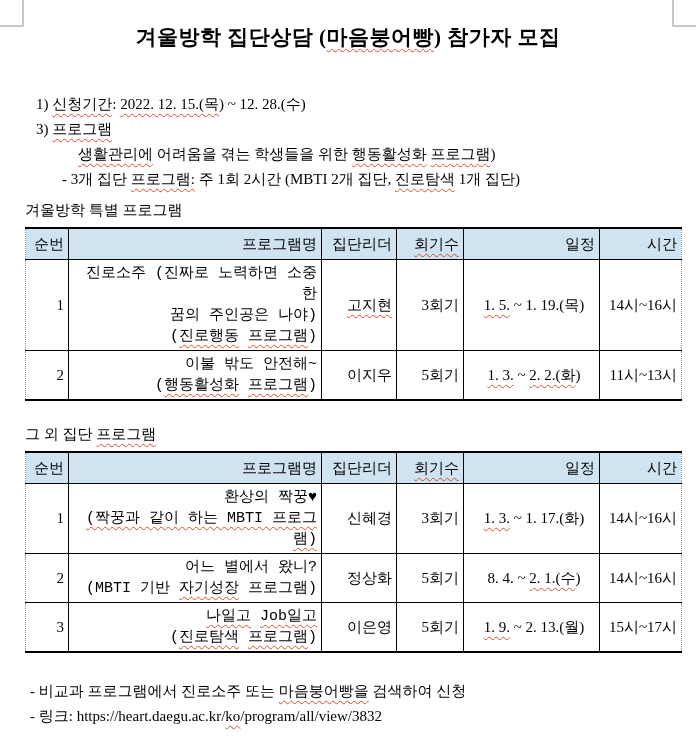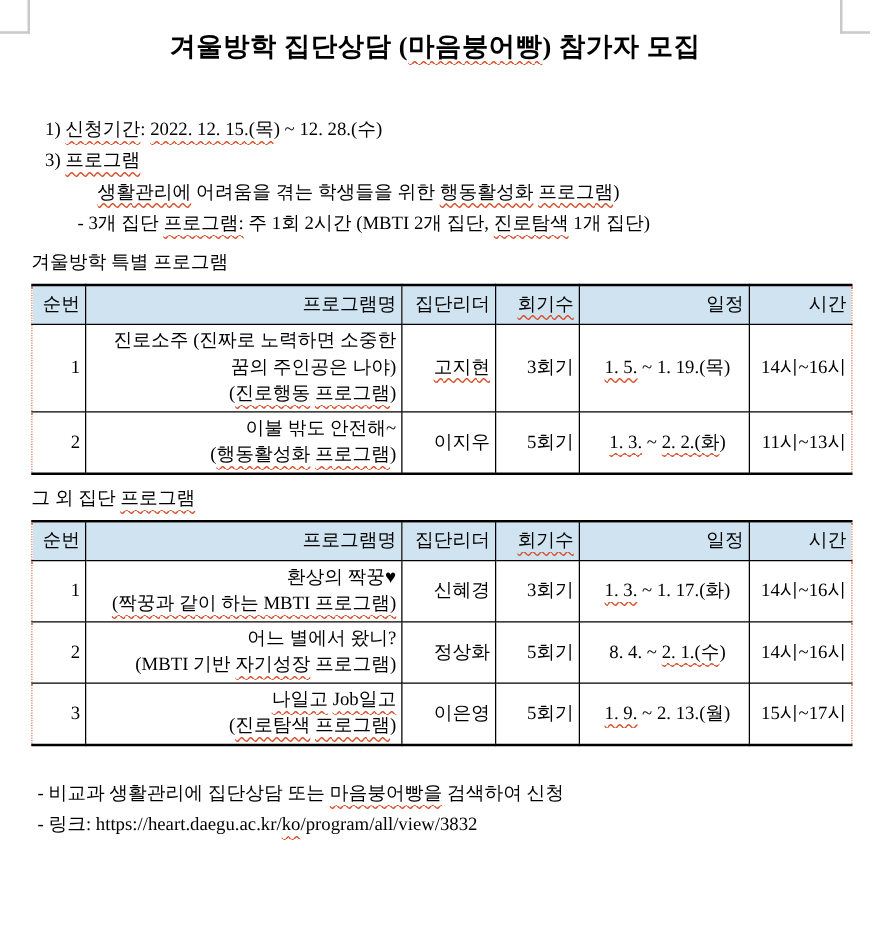--- a/index.html
+++ b/index.html
@@ -22,41 +22,41 @@
     font-size:21px;font-weight:bold;letter-spacing:.5px;
     line-height:30px;
   }
   .intro{margin:40px 0 0 36px;font-size:15px;}
   .intro p{margin:0;line-height:25px;white-space:pre-wrap;}
   .ind1{padding-left:26px;}
   .ind2{padding-left:42px;}
 
   .sec{margin:0 0 0 25px;font-size:15px;font-weight:normal;line-height:20px;}
   .sec1{margin-top:8px;margin-bottom:7px;}
-  .sec2{margin-top:9px;margin-bottom:7px;}
+  .sec2{margin-top:23px;margin-bottom:7px;}
 
   table.doc{
     border-collapse:collapse;
     table-layout:fixed;
     margin-left:25px;
     width:656px;
     font-size:15px;
   }
   table.doc{border-top:2.5px solid #000;border-bottom:2.5px solid #000;}
   .doc th,.doc td{
     border:1px solid #000;
     text-align:right;vertical-align:middle;
     padding:3px 4px;line-height:21px;
     overflow:hidden;
   }
   .doc tr > *:first-child{border-left:1px dotted #e08060;}
   .doc tr > *:last-child{border-right:1px dotted #e08060;}
   .doc th{background:#cfe3f0;height:24px;font-weight:normal;}
   .doc td.schedule{text-align:center;padding-left:9px;}
-  .nl{line-height:21px;}
+  .nl{line-height:21px;font-family:Liberation Mono, monospace;}
 
   .footer{margin:26px 0 0 30px;font-size:15px;}
   .footer p{margin:0;line-height:25px;white-space:pre-wrap;}
 
   
   .sp{
     text-decoration:underline;
     text-decoration-style:wavy;
     text-decoration-color:#d8502c;
     text-decoration-thickness:1px;
@@ -180,17 +180,17 @@
         </td>
         <td><span>이은영</span></td>
         <td>5회기</td>
         <td class="schedule"><span class="sp">1. 9.</span><span> ~ 2. 13.(월)</span></td>
         <td>15시~17시</td>
       </tr>
     </tbody>
   </table>
 
   <div class="footer">
-    <p><span>- 비교과 생활관리에 집단상담 또는 </span><span class="sp">마음붕어빵을</span><span> 검색하여 신청</span></p>
+    <p><span>- 비교과 프로그램에서 진로소주 또는 </span><span class="sp">마음붕어빵을</span><span> 검색하여 신청</span></p>
     <p><span>- 링크: https://heart.daegu.ac.kr/</span><span class="sp">ko</span><span>/program/all/view/3832</span></p>
   </div>
 
 </div>
 
 </body></html>

